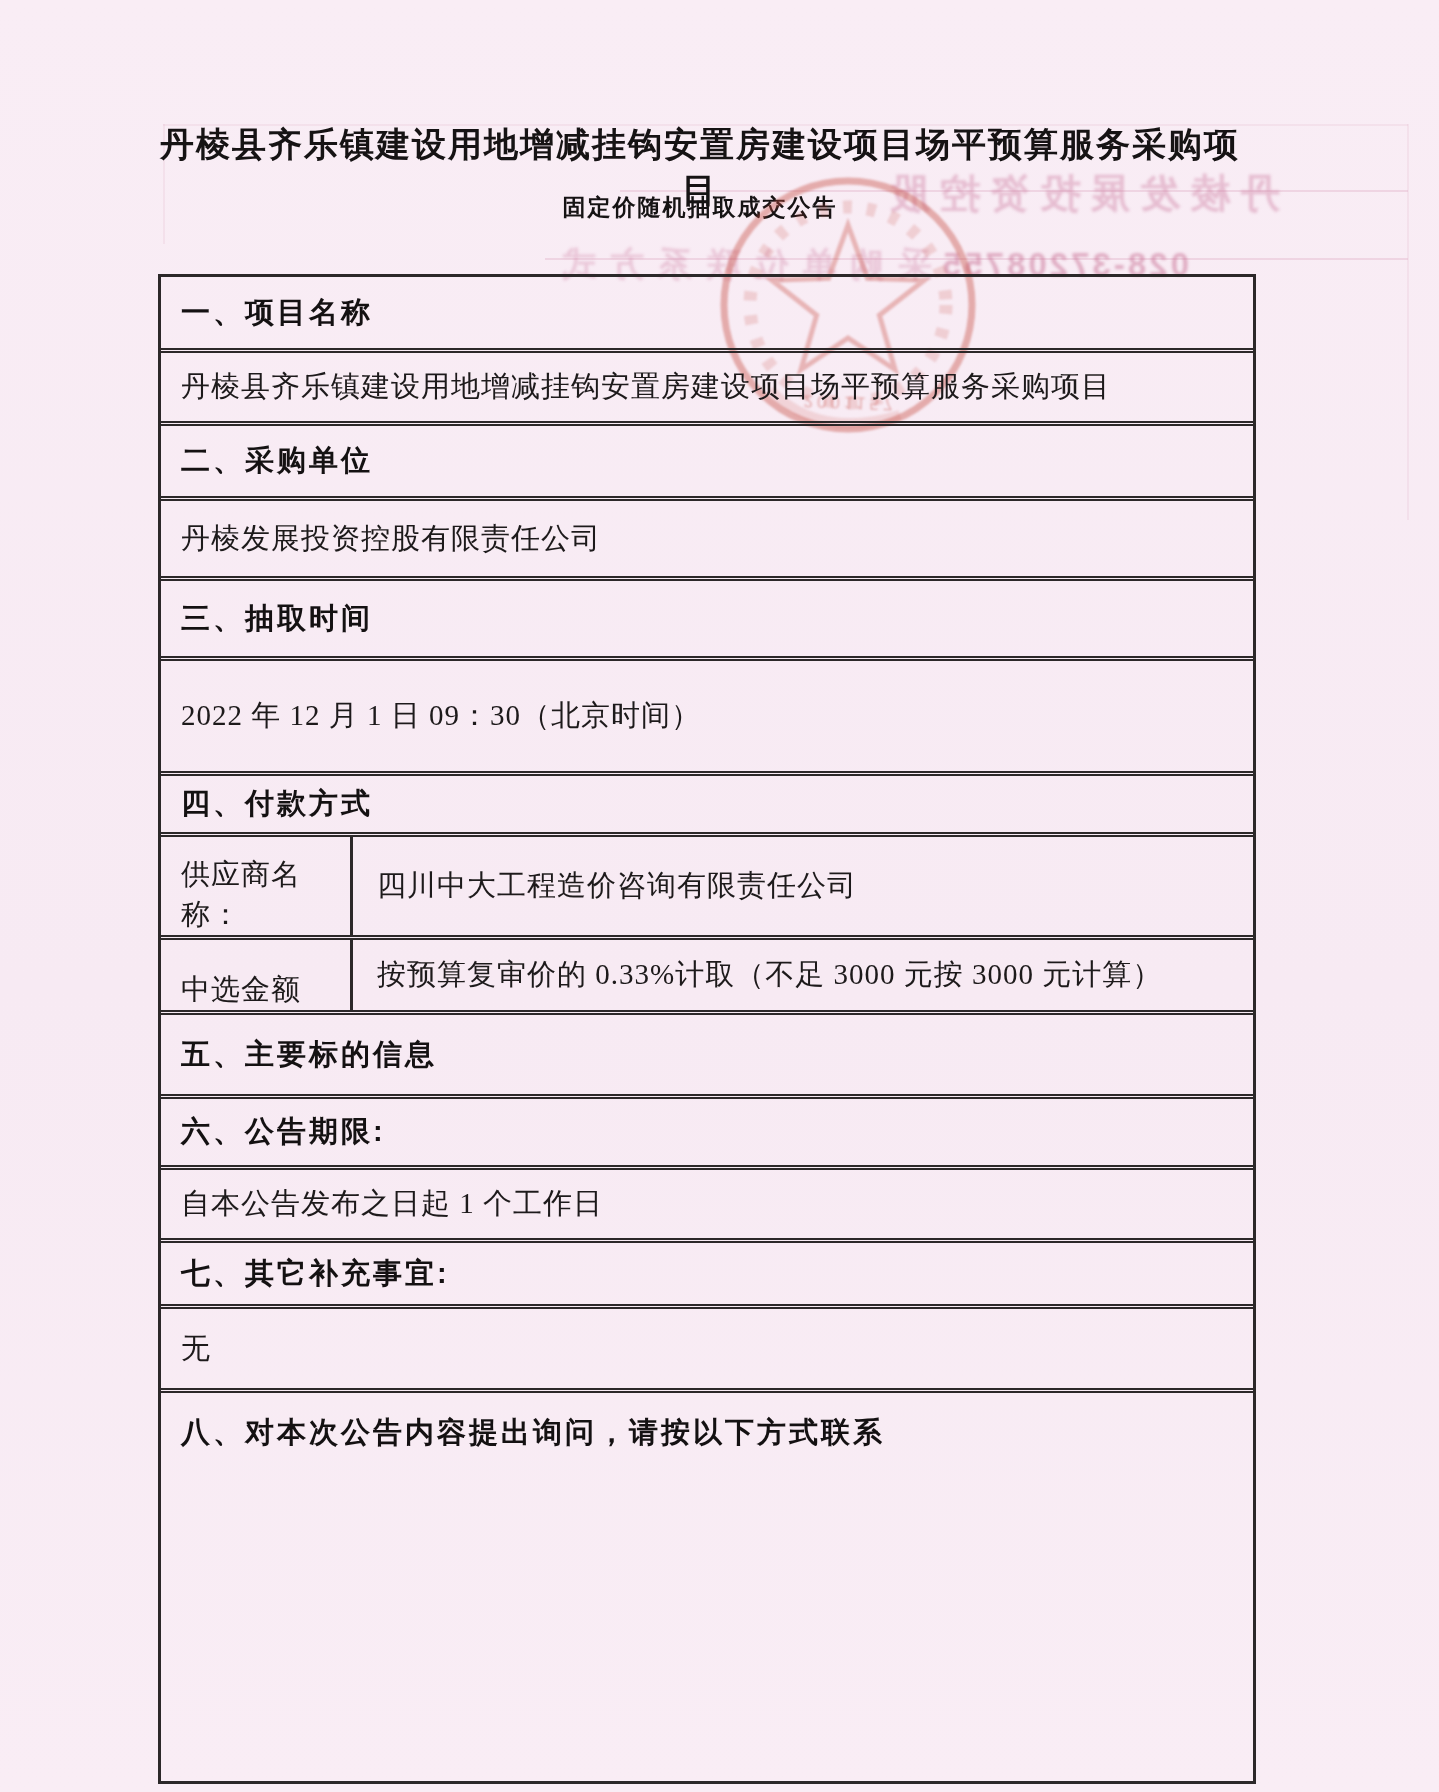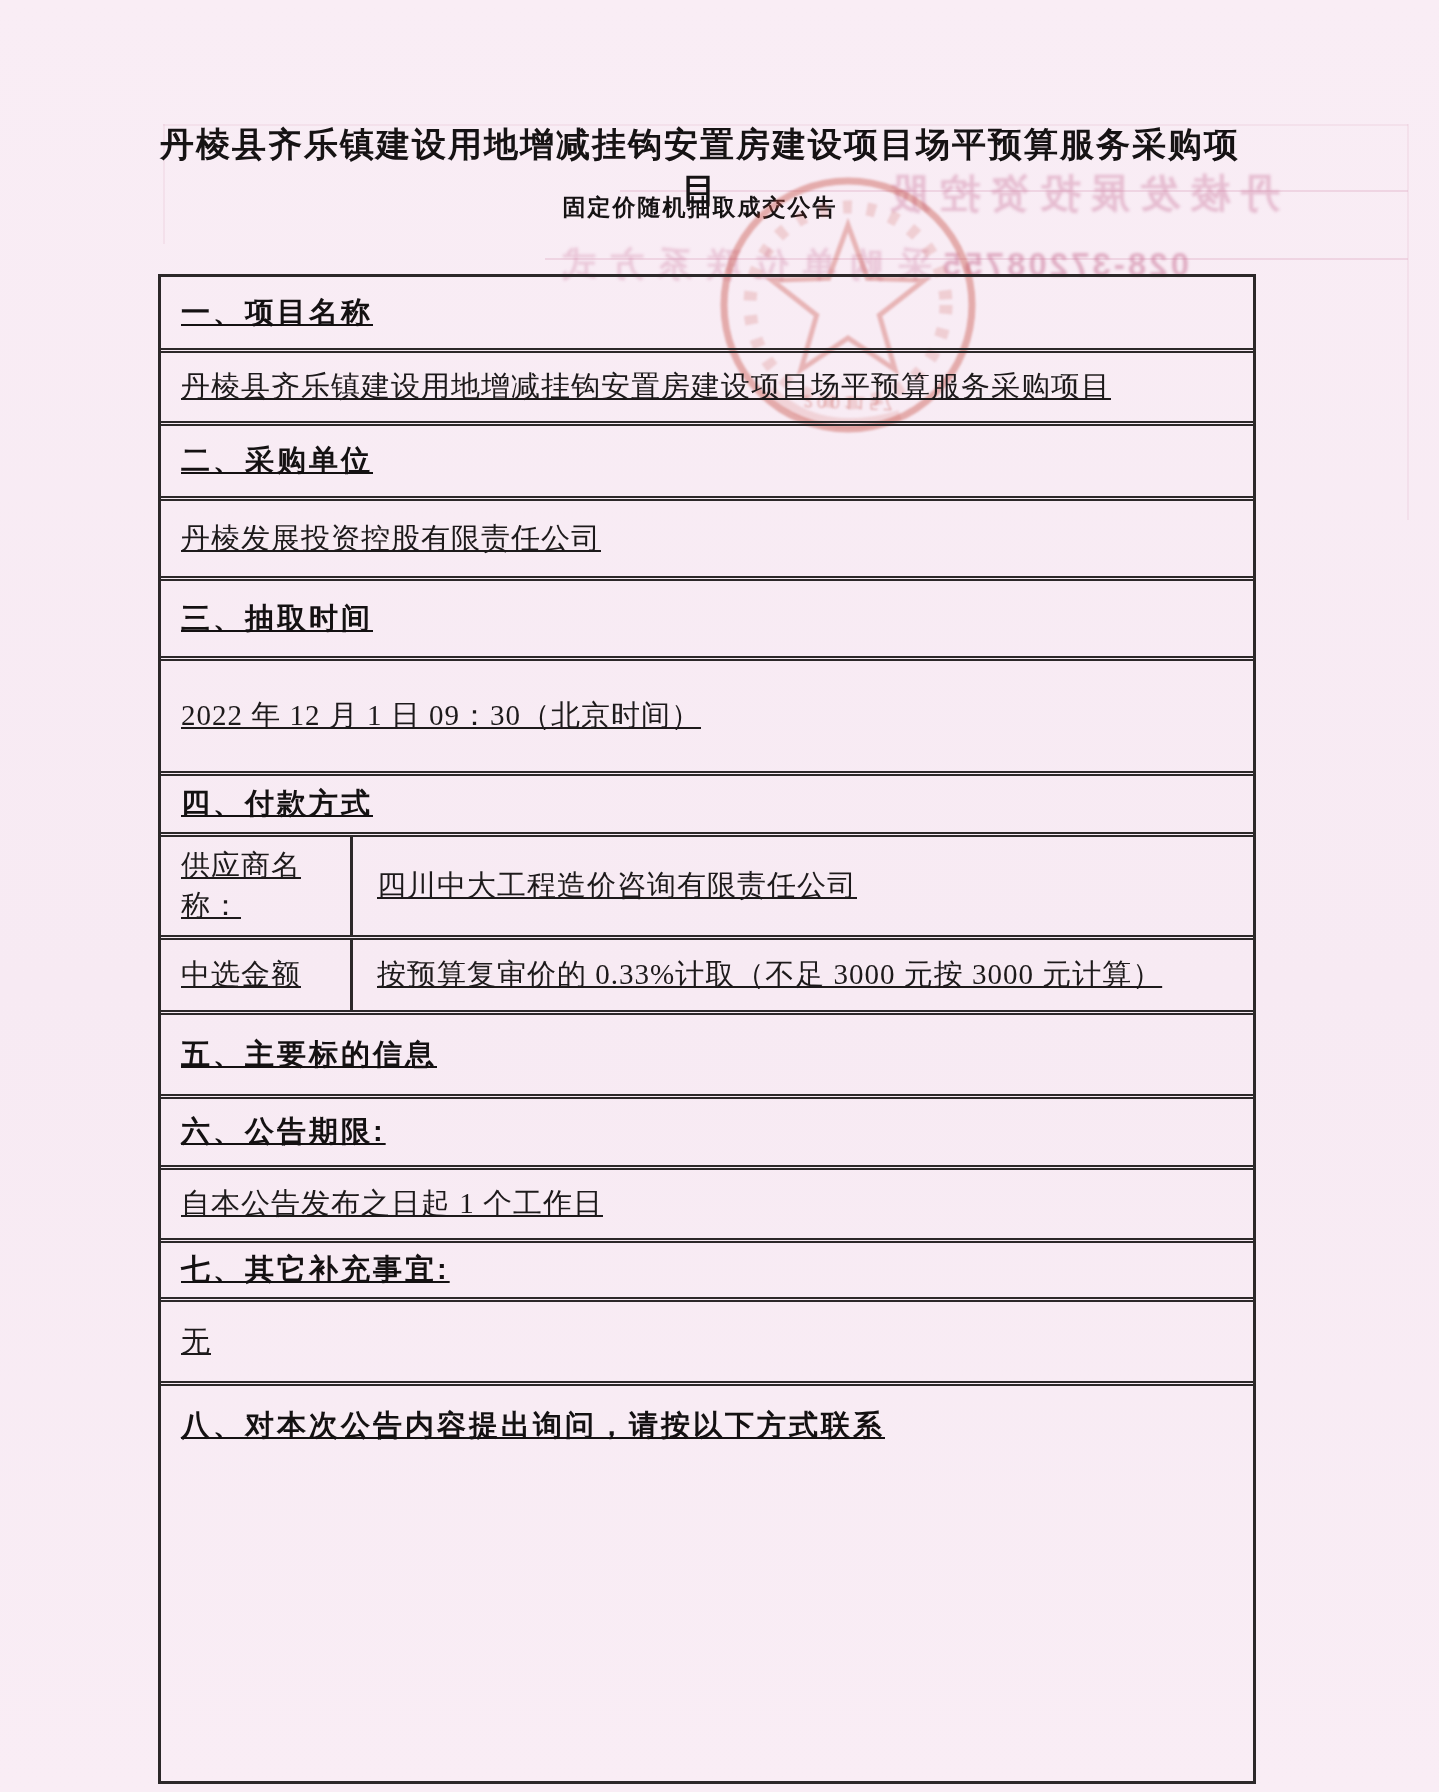--- a/index.html
+++ b/index.html
@@ -31,39 +31,38 @@
     position:absolute;left:158px;top:274px;width:1098px;height:1510px;
     border:3px solid #2c2829;box-sizing:border-box;
     font-size:29px;
   }
   .row{
     box-sizing:border-box;width:100%;
     display:flex;align-items:center;
     padding-left:20px;
     border-top:5px double #2c2829;
     letter-spacing:1px;
-    text-decoration:underline;
   }
   .row.first{border-top:none;}
   .row.section{
     font-family:"Liberation Sans","DejaVu Sans",sans-serif;
     font-weight:bold;letter-spacing:3px;color:#141112;
   }
   .row.pair{padding-left:0;}
   .pair .cell-label{
     width:192px;box-sizing:border-box;align-self:stretch;
-    display:flex;align-items:center;padding-left:20px;
+    display:flex;align-items:flex-end;padding-left:20px;
     border-right:3px solid #2c2829;
   }
   .pair .cell-value{flex:1;display:flex;align-items:center;padding-left:24px;}
   .row.list{display:block;padding-top:56px;padding-left:18px;align-items:flex-start;}
   .row.list p{margin:0;line-height:54px;letter-spacing:1px;}
   .h71{height:71px}.h73{height:73px}.h67{height:75px}.h70{height:80px}
   .h115{height:115px}.h61{height:61px}.h103{height:103px}.h68{height:84px}
-  .h400{height:400px}.h59{height:59px}
+  .h400{height:400px}.h59{height:66px}
   
   .stamp{position:absolute;left:700px;top:150px;width:300px;height:330px;filter:blur(1.1px);pointer-events:none;}
   .stamp-digits{
     position:absolute;left:775px;top:392px;width:150px;text-align:center;
     color:rgba(200,85,75,.45);font-size:17px;letter-spacing:4px;
     transform:rotate(182deg) scaleX(-1);filter:blur(.8px);
     font-family:"Liberation Sans","DejaVu Sans",sans-serif;
   }
 </style>
 </head>

